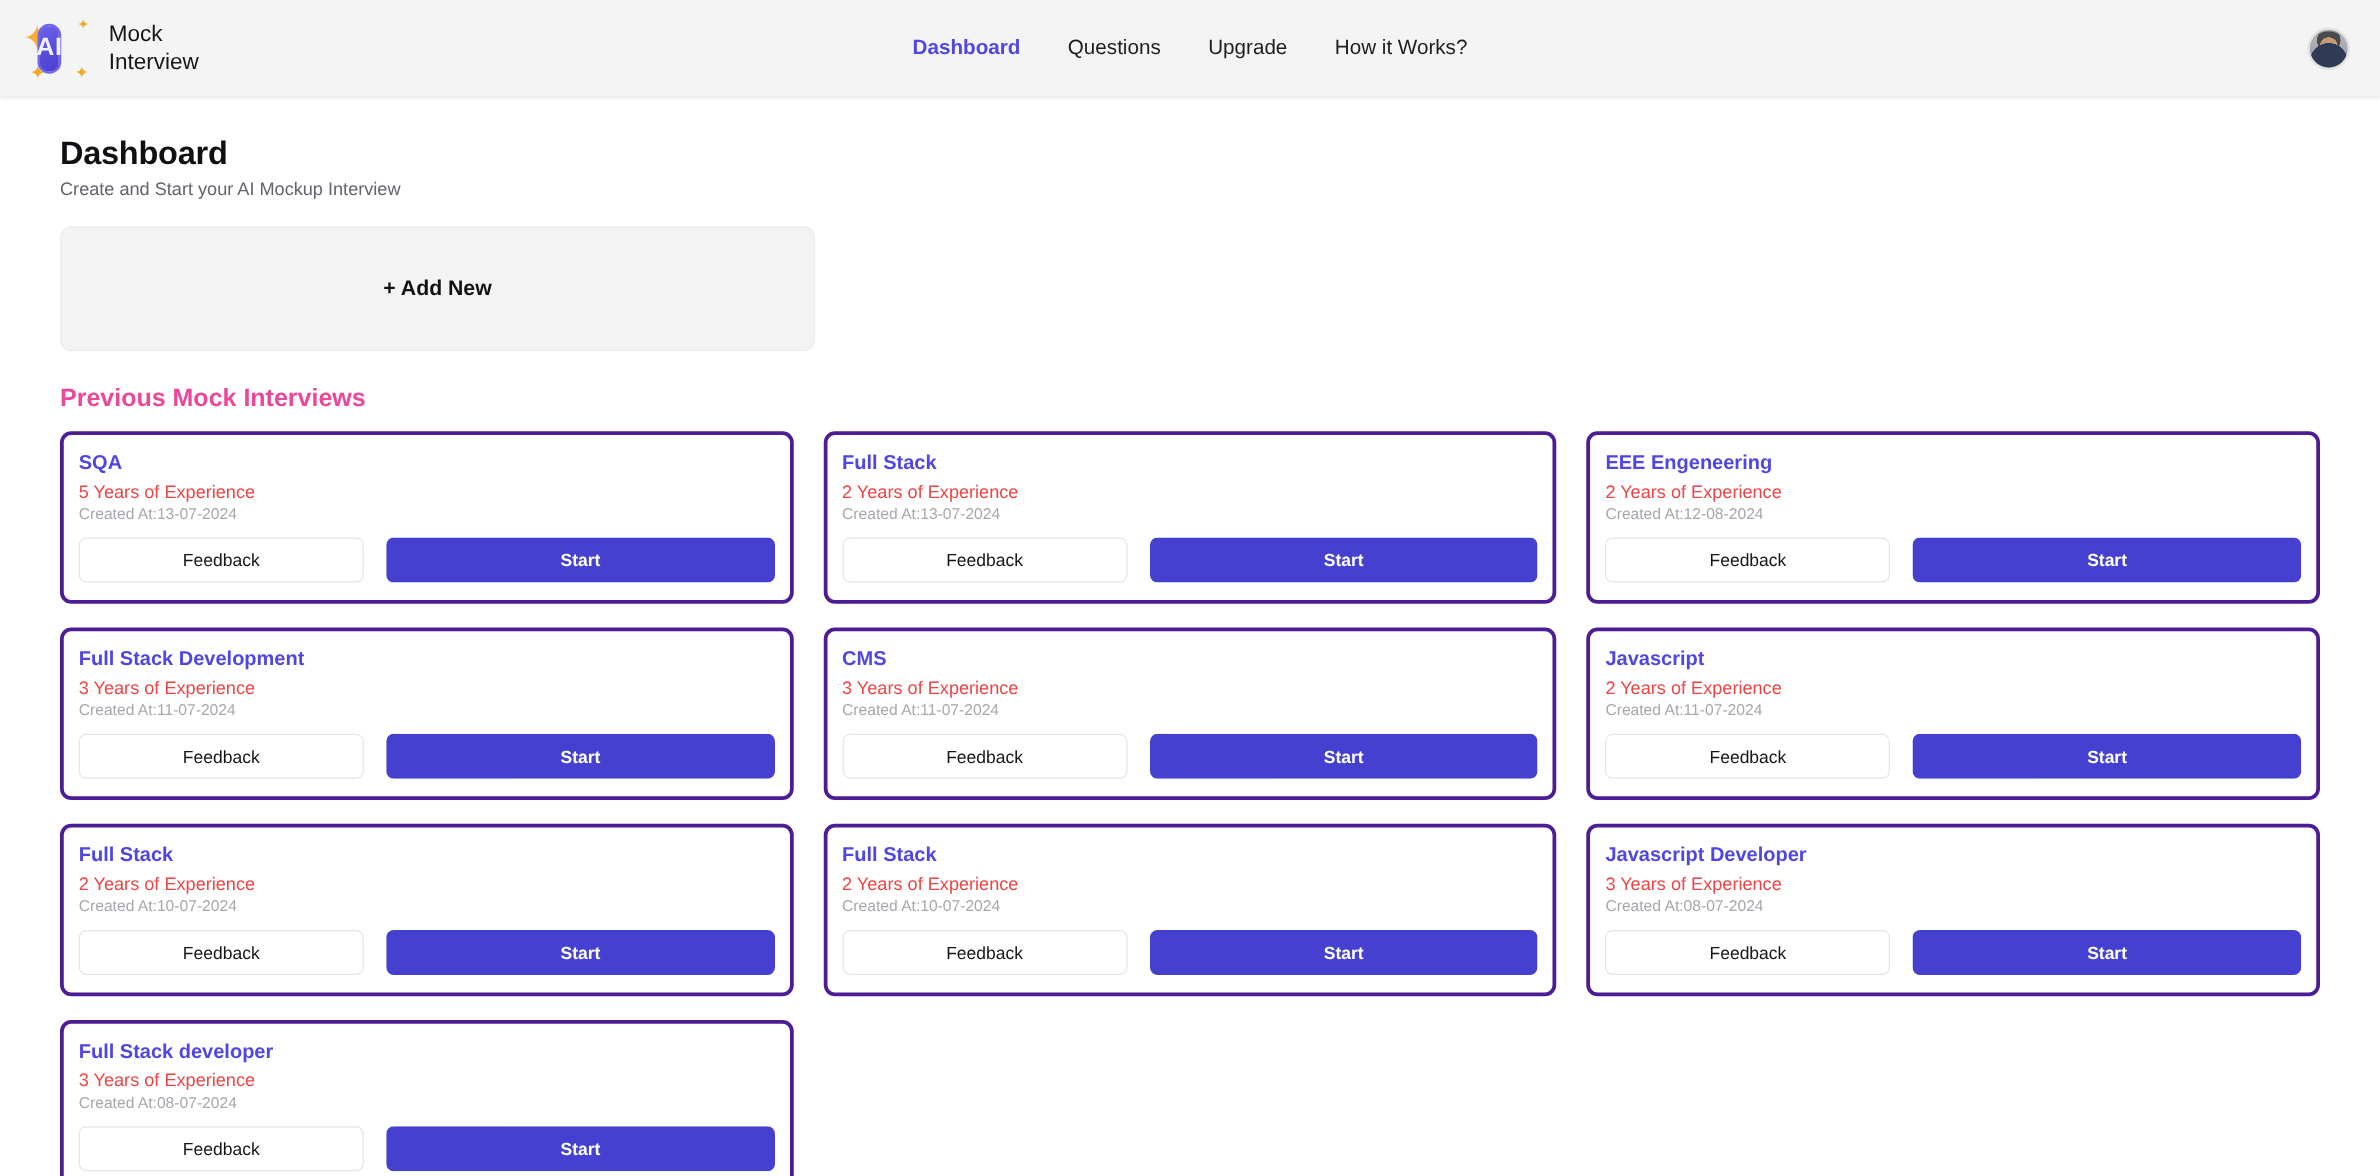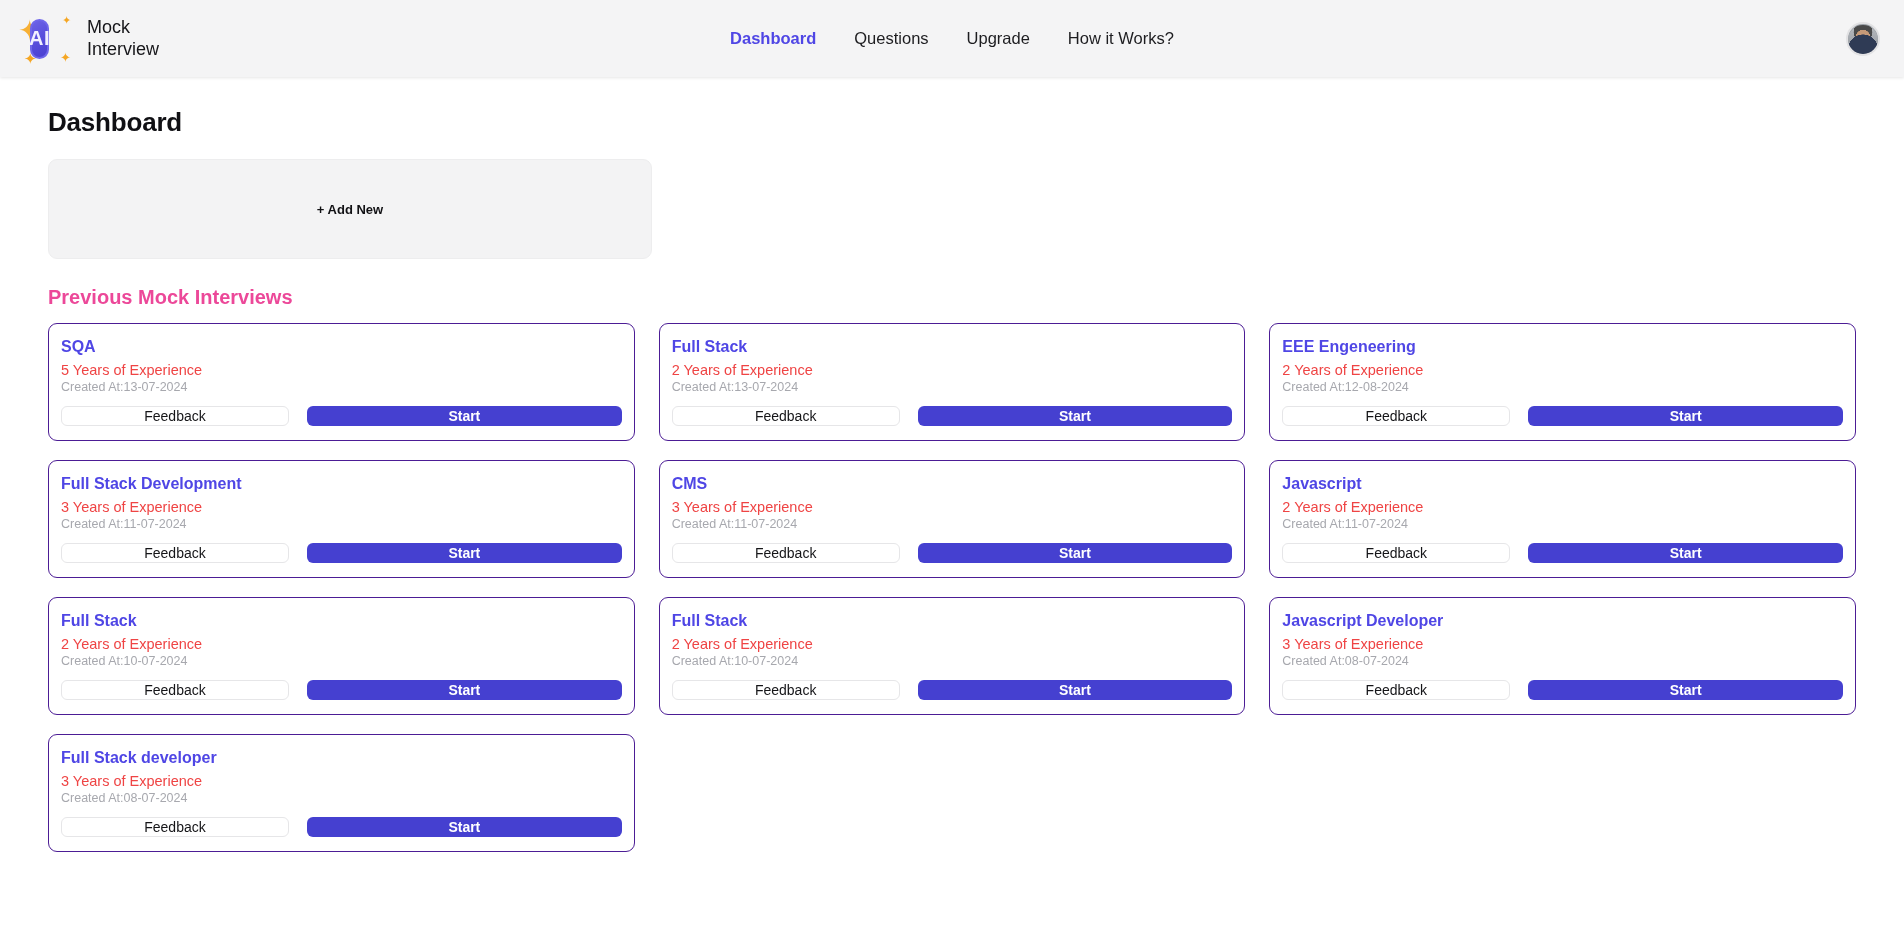--- a/index.html
+++ b/index.html
@@ -139,40 +139,40 @@
     height: 100px;
     background: #f3f3f4;
     border: 1px solid #ededee;
     border-radius: 9px;
     display: flex;
     align-items: center;
     justify-content: center;
     cursor: pointer;
   }
   .add-new-label {
-    font-size: 13px;
+    font-size: 17px;
     font-weight: bold;
     color: #111114;
   }
 
   .section-title {
     margin-top: 27px;
     font-size: 20px;
     color: #ec4899;
   }
 
   .grid {
     margin-top: 14px;
     display: grid;
     grid-template-columns: repeat(3, 1fr);
     gap: 19px 24px;
   }
 
   .card {
-    border: 1px solid #4c1d95;
+    border: 3px solid #4c1d95;
     border-radius: 9px;
     background: #fff;
     padding: 13px 12px 14px 12px;
   }
   .card-title {
     font-size: 16px;
     font-weight: bold;
     color: #4f46e5;
     line-height: 1.25;
   }
@@ -185,21 +185,21 @@
     margin-top: 2px;
     font-size: 12.5px;
     color: #a7a8ae;
   }
   .card-actions {
     margin-top: 12px;
     display: flex;
     gap: 18px;
   }
   .btn {
-    height: 20px;
+    height: 36px;
     border-radius: 6px;
     font-size: 14px;
     display: flex;
     align-items: center;
     justify-content: center;
     cursor: pointer;
     border: 1px solid transparent;
   }
   .btn-feedback {
     width: 228px;
@@ -239,20 +239,21 @@
   </nav>
 
   <div class="avatar">
     <span class="face"></span>
   </div>
 </div>
 
 <div class="main">
 
   <h1 class="page-title">Dashboard</h1>
+  <p class="page-sub">Create and Start your AI Mockup Interview</p>
 
   <div class="add-new">
     <span class="add-new-label">+ Add New</span>
   </div>
 
   <h2 class="section-title">Previous Mock Interviews</h2>
 
   <div class="grid" id="grid">
   <div class="card">
     <div class="card-title">SQA</div>

